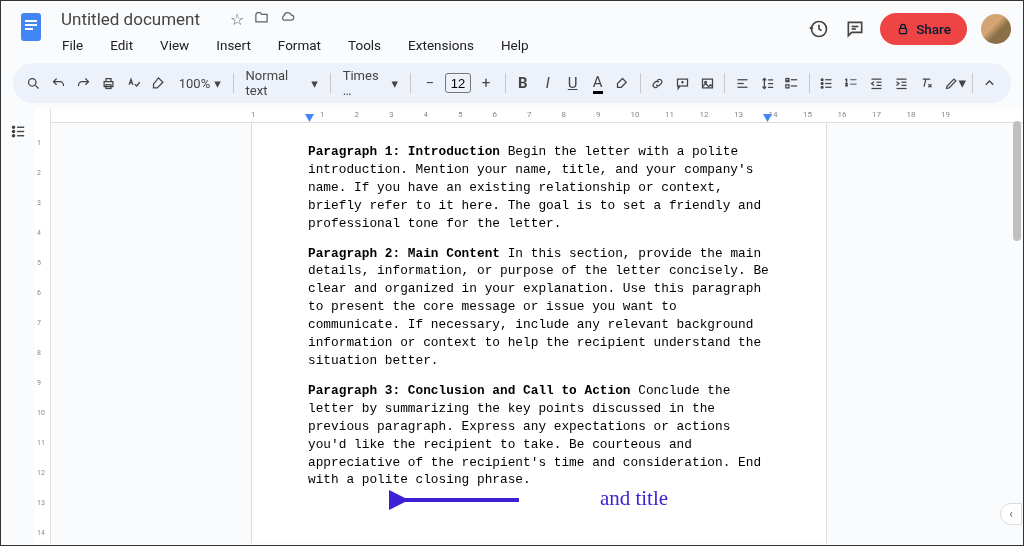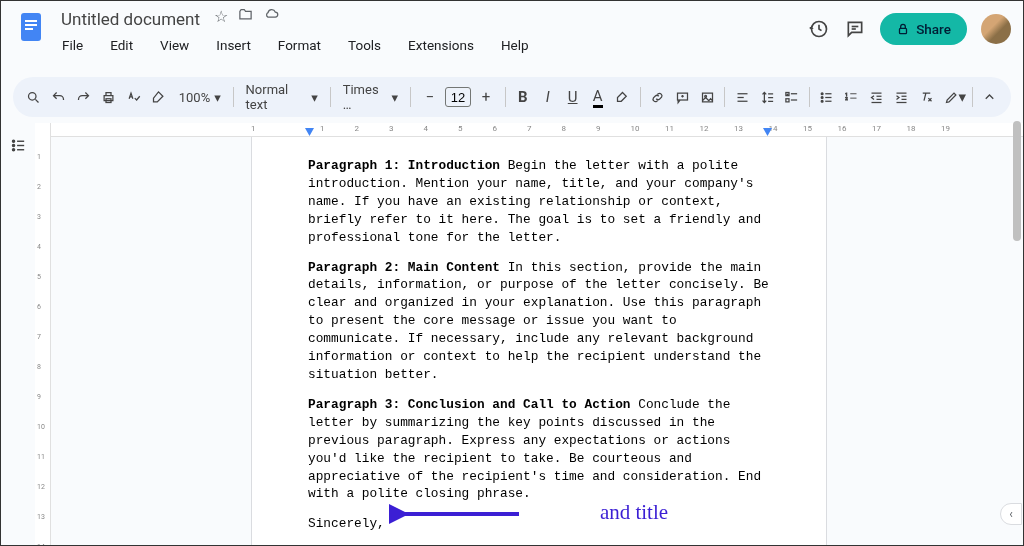--- a/index.html
+++ b/index.html
@@ -1,30 +1,30 @@
 <!DOCTYPE html>
 <html><head>
 <meta charset="utf-8">
 <style>
 * { margin: 0; padding: 0; box-sizing: border-box; }
 body { font-family: "Google Sans", Roboto, Arial, sans-serif; background: #f9fbfd; width: 1024px; height: 546px; overflow: hidden; position: relative; border: 1px solid #333; }
 .header { background: #f9fbfd; padding: 6px 12px 0 12px; display: flex; align-items: flex-start; }
 .logo { width: 36px; height: 36px; margin-top: 2px; margin-right: 6px; }
 .title-area { flex: 1; }
-.title-row { display: flex; align-items: flex-start; gap: 8px; }
+.title-row { display: flex; align-items: center; gap: 24px; }
 .doc-title { font-size: 17px; color: #444; padding: 2px 6px; }
 .title-icons { display: flex; gap: 10px; color: #5f6368; }
 .title-icons span { cursor: pointer; }
 .menu-row { display: flex; gap: 13px; margin-top: 2px; }
 .menu-item { font-size: 13.5px; color: #202124; padding: 4px 7px; border-radius: 4px; cursor: pointer; }
 .header-right { display: flex; align-items: center; gap: 14px; margin-top: 6px; }
 .hr-icon { color: #444; cursor: pointer; width: 22px; height: 22px; display: flex; align-items: center; justify-content: center; }
-.share-btn { background: #14b8a6; border-radius: 20px; padding: 8px 16px; display: flex; align-items: center; gap: 6px; font-size: 13.5px; color: #001d35; font-weight: 500; cursor: pointer; }
+.share-btn { background: #ef4444; border-radius: 20px; padding: 8px 16px; display: flex; align-items: center; gap: 6px; font-size: 13.5px; color: #001d35; font-weight: 500; cursor: pointer; }
 .avatar { width: 30px; height: 30px; border-radius: 50%; background: linear-gradient(135deg,#d4a574 40%,#8b6f47 60%); }
-.toolbar { margin: 20px 12px 0 12px; background: #edf2fa; border-radius: 24px; padding: 4px 10px; display: flex; align-items: center; gap: 3px; height: 40px; }
+.toolbar { margin: 6px 12px 0 12px; background: #edf2fa; border-radius: 24px; padding: 4px 10px; display: flex; align-items: center; gap: 3px; height: 40px; }
 .tb-btn { width: 26px; height: 26px; display: flex; align-items: center; justify-content: center; color: #444; border-radius: 4px; cursor: pointer; font-size: 15px; }
 .tb-sep { width: 1px; height: 20px; background: #c7c7c7; margin: 0 3px; }
 .tb-select { display: flex; align-items: center; gap: 4px; padding: 3px 6px; font-size: 13px; color: #444; cursor: pointer; border-radius: 4px; }
 .tb-fontsize { display: flex; align-items: center; gap: 2px; }
 .tb-fontsize input { width: 26px; height: 20px; text-align: center; border: 1px solid #747775; border-radius: 3px; background: transparent; font-size: 13px; }
 .content-area { display: flex; margin-top: 6px; height: calc(100% - 110px); }
 .left-rail { width: 34px; padding-top: 14px; text-align: center; color: #444; }
 .vruler { width: 16px; background: #fff; border-right: 1px solid #e0e0e0; position: relative; font-size: 7px; color: #888; }
 .vruler-mark { position: absolute; left: 2px; }
 .doc-scroll { flex: 1; overflow: hidden; position: relative; }
@@ -321,21 +321,20 @@
         </svg>
       <svg style="position:absolute;left:712px;top:5px" width="9" height="9">
           <path d="M0 0h9L4.5 8z" fill="#4285f4"></path>
         </svg>
     </div>
     <div class="page">
       <div class="doc-text">
         <p class="para"><b>Paragraph 1: Introduction</b><span> Begin the letter with a polite introduction. Mention your name, title, and your company's name. If you have an existing relationship or context, briefly refer to it here. The goal is to set a friendly and professional tone for the letter.</span></p>
         <p class="para"><b>Paragraph 2: Main Content</b><span> In this section, provide the main details, information, or purpose of the letter concisely. Be clear and organized in your explanation. Use this paragraph to present the core message or issue you want to communicate. If necessary, include any relevant background information or context to help the recipient understand the situation better.</span></p>
         <p class="para"><b>Paragraph 3: Conclusion and Call to Action</b><span> Conclude the letter by summarizing the key points discussed in the previous paragraph. Express any expectations or actions you'd like the recipient to take. Be courteous and appreciative of the recipient's time and consideration. End with a polite closing phrase.</span></p>
-        <p class="para">Sincerely,</p>
         <div class="signature">
           <p class="para" style="margin-bottom:10px">John Smith</p>
           <p class="cursor">Sales Manager</p>
         </div>
       </div>
     </div>
 
     <div class="annotation" style="left:338px;top:375px">
       <svg class="arrow-svg" width="140" height="30" viewBox="0 0 140 30">
         <defs>

